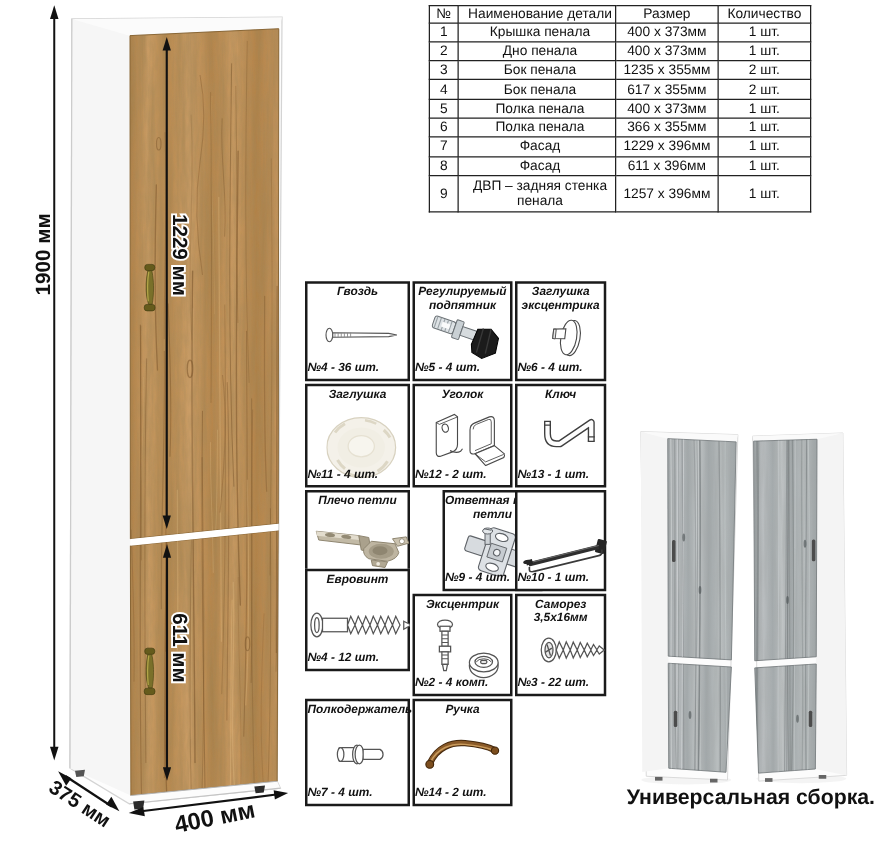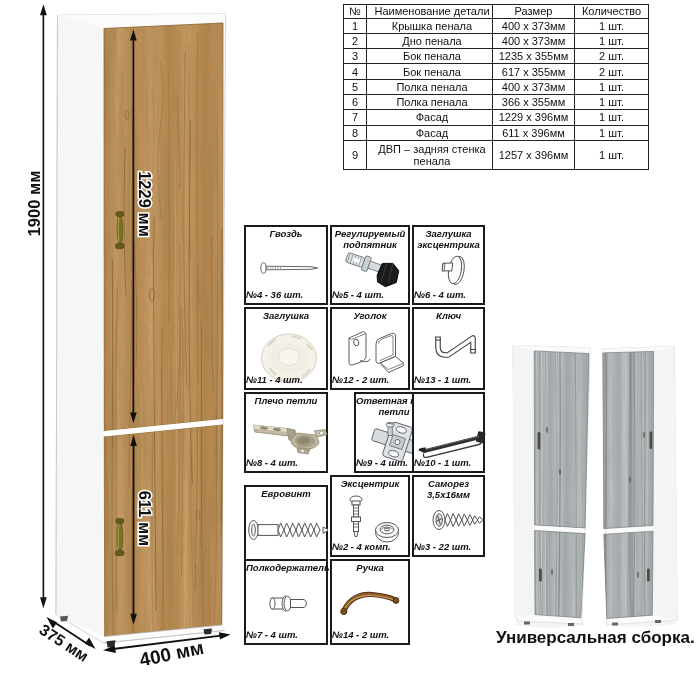--- a/index.html
+++ b/index.html
@@ -13,21 +13,21 @@
              text-align:center;vertical-align:middle;overflow:hidden;}
   #ptable td.nm{text-align:center;padding-left:5px;}
   
   .cell{position:absolute;border:2px solid #1a1a1a;background:#fff;box-sizing:border-box;font-style:italic;}
   .ct{position:absolute;top:2px;left:0;right:0;text-align:center;
       font-weight:bold;font-size:9.5px;line-height:10.5px;color:#111;white-space:nowrap;}
   .cc{position:absolute;bottom:3px;left:0;right:0;text-align:left;
       font-weight:bold;font-size:9.5px;color:#111;}
   .ci{position:absolute;}
   
-  #univ{position:absolute;left:496px;top:628px;width:204px;text-align:left;
+  #univ{position:absolute;left:496px;top:628px;width:204px;text-align:right;
         font-weight:bold;font-size:17px;color:#111;}
 </style>
 </head>
 <body>
 
 <svg id="stage" viewBox="0 0 700 683" xmlns="http://www.w3.org/2000/svg">
 <defs>
   <linearGradient id="oakbase" x1="0" y1="0" x2="1" y2="0">
     <stop offset="0" stop-color="#b08148"></stop>
     <stop offset="0.12" stop-color="#c99b63"></stop>
@@ -510,21 +510,21 @@
     <rect x="60" y="1.5" width="7.5" height="11" rx="1" transform="rotate(14 63 7)" fill="#252525"></rect>
     <path d="M6 21.5 L62 7.5" stroke="#2e2e2e" stroke-width="3.4"></path>
     <path d="M6 21.5 L62 7.5" stroke="#6a6a6a" stroke-width="0.8" transform="translate(0,-1.1)"></path>
     <path d="M3.5 18.5 l5 -1.3 l1 3.8 l-5 1.3 Z" fill="#252525"></path>
     <ellipse cx="4.5" cy="19.5" rx="3" ry="1.6" fill="#252525" transform="rotate(-14 4.5 19.5)"></ellipse>
     <path d="M6.5 23.5 L6.5 25.5 Q6.5 28 9.5 27.3 L62 14.5 Q64.5 13.9 64.5 11.5 L64.5 9.5" stroke="#3a3a3a" stroke-width="1.3" fill="none"></path>
   </svg>
   <div class="cc">№10 - 1 шт.</div>
 </div>
 
-<div class="cell" style="left:244px;top:485px;width:84px;height:98px;">
+<div class="cell" style="left:244px;top:455px;width:84px;height:82px;">
   <div class="ct">Евровинт</div>
   <svg class="ci" style="left:2px;top:32px" width="80" height="22" viewBox="0 0 80 22">
     <g fill="#fff" stroke="#555" stroke-width="1">
       <ellipse cx="5.5" cy="11" rx="4.8" ry="9.5"></ellipse>
       <ellipse cx="5.5" cy="11" rx="1.8" ry="6"></ellipse>
       <rect x="10" y="5.6" width="20" height="10.8"></rect>
       <path d="M30 11 l2.6 -7 l3.4 7 l-3.4 7 Z M36 11 l2.6 -7 l3.4 7 l-3.4 7 Z M42 11 l2.6 -7 l3.4 7 l-3.4 7 Z M48 11 l2.6 -7 l3.4 7 l-3.4 7 Z M54 11 l2.6 -7 l3.4 7 l-3.4 7 Z M60 11 l2.6 -7 l3.4 7 l-3.4 7 Z M66 11 l2.6 -7 l3.4 7 l-3.4 7 Z"></path>
       <path d="M72 11 l3 -6 l3.4 6 l-6.4 0 Z" transform="rotate(90 75 11)"></path>
     </g>
   </svg>

